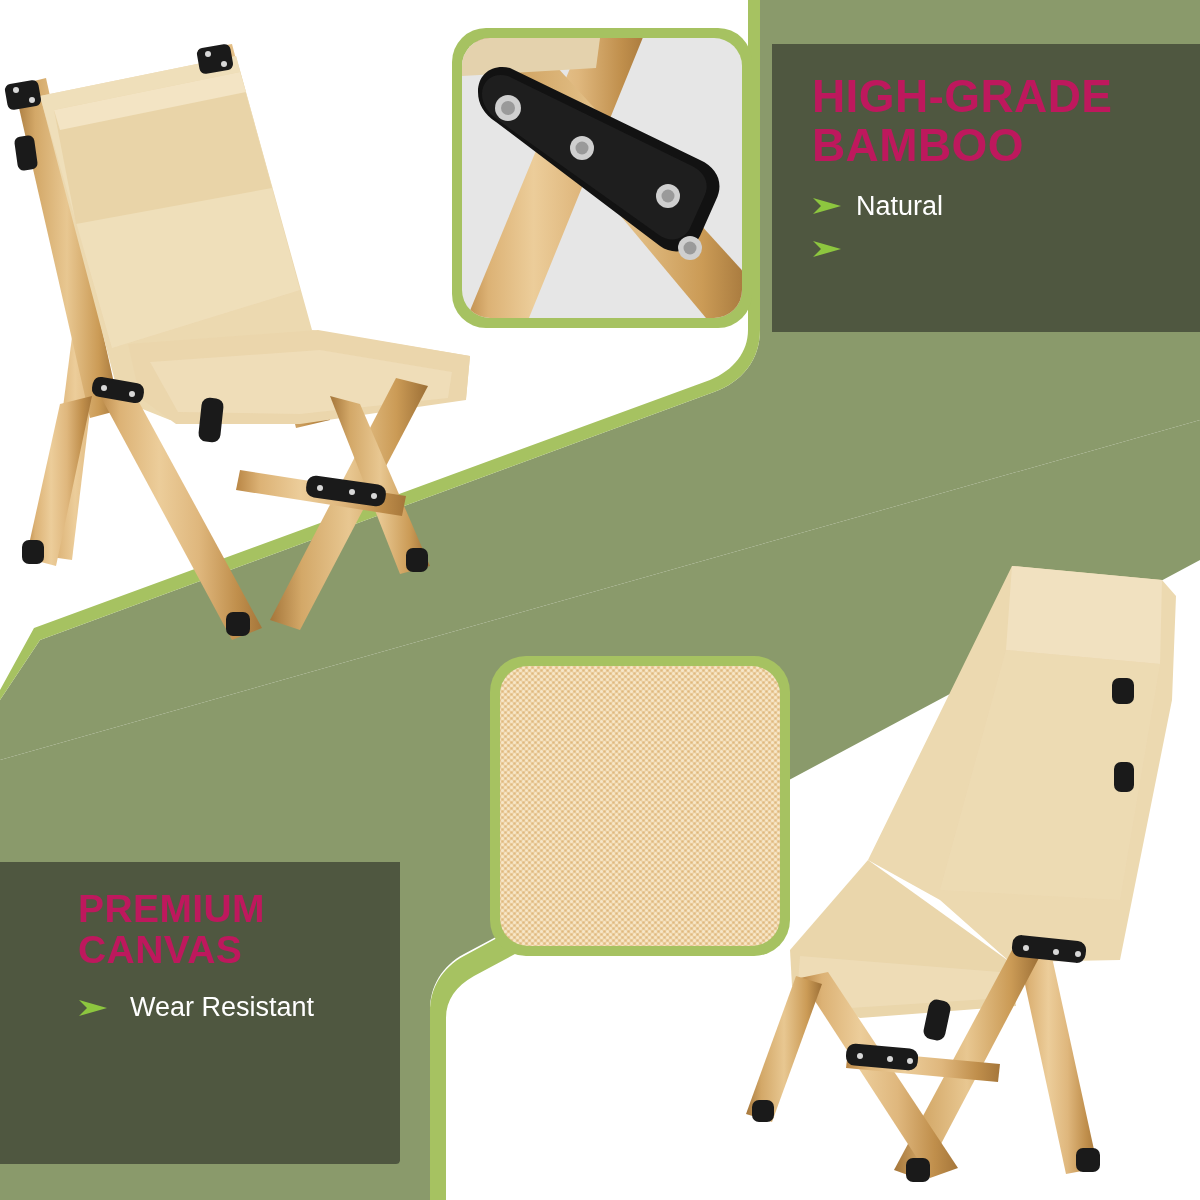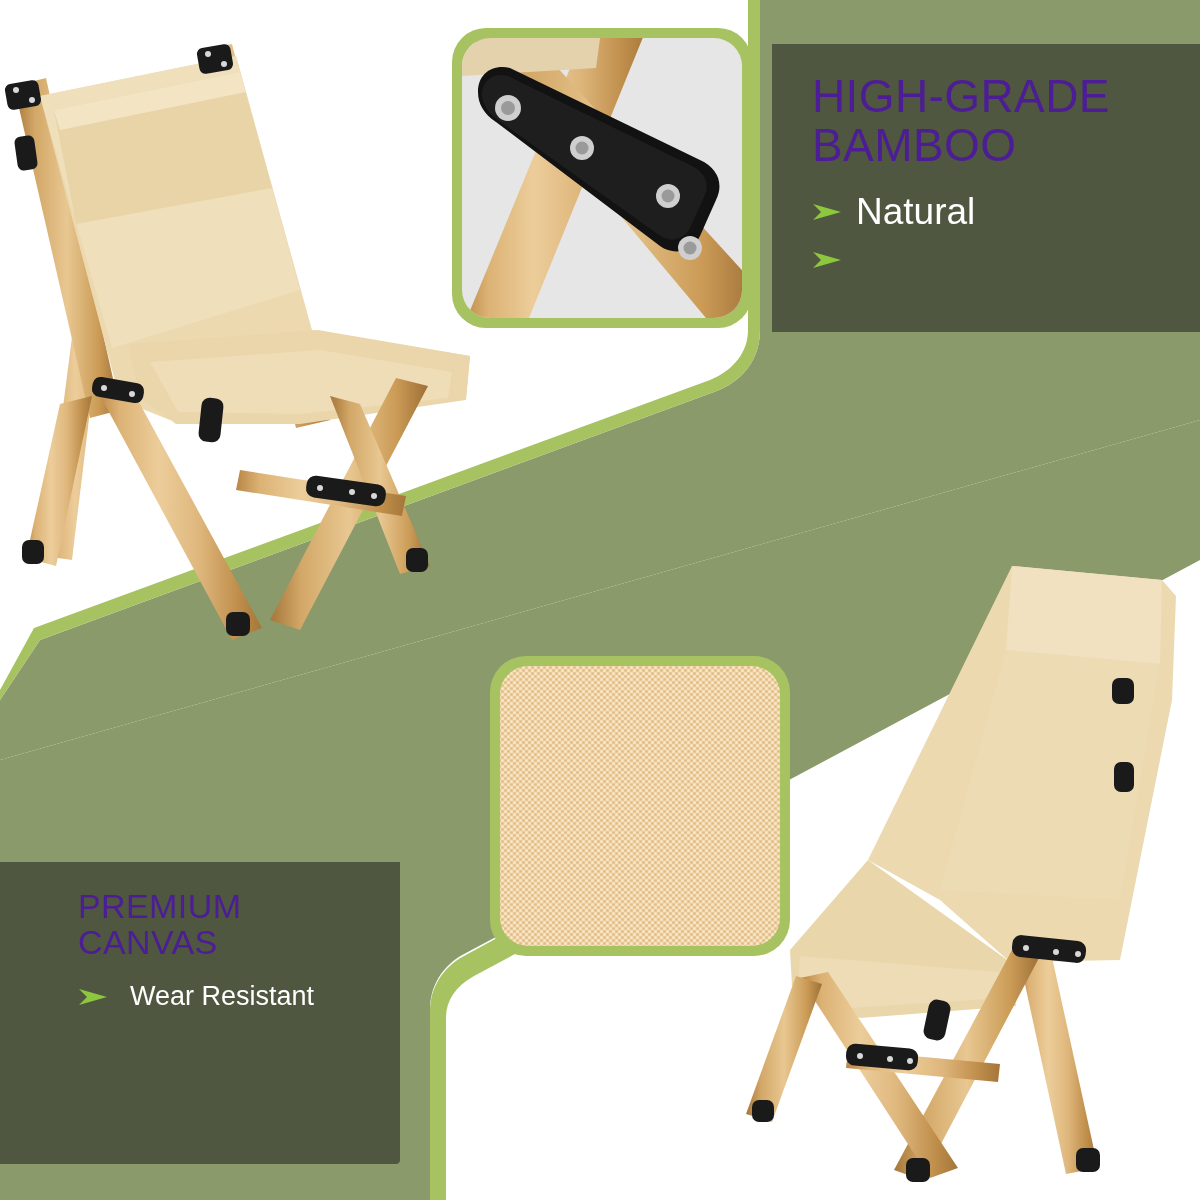--- a/index.html
+++ b/index.html
@@ -11,31 +11,31 @@
   }
   .stage { position:absolute; inset:0; }
   svg.layer { position:absolute; left:0; top:0; width:1200px; height:1200px; }
 
   
   .text-panel { position:absolute; color:#ffffff; }
   .panel-tr { left:812px; top:72px; width:370px; }
   .panel-bl { left:78px; top:888px; width:370px; }
 
   .headline {
-    font-weight:normal; font-size:46px; line-height:1.06;
-    letter-spacing:0.4px; color:#4c1d95; white-space:pre-line;
+    font-weight:bold; font-size:46px; line-height:1.06;
+    letter-spacing:0.4px; color:#be185d; white-space:pre-line;
   }
   .bullets { margin-top:22px; }
   .bullet {
     display:flex; align-items:center; gap:14px;
-    margin-bottom:17px; font-size:37px; color:#ffffff; line-height:1.1;
+    margin-bottom:17px; font-size:27px; color:#ffffff; line-height:1.1;
   }
   .bullet .arrow { flex:0 0 auto; width:30px; height:22px; display:block; }
   .bullet .btxt { white-space:nowrap; }
-  .panel-bl .headline { font-size:34px; }
+  .panel-bl .headline { font-size:39px; }
   .panel-bl .bullet { font-size:27px;gap:22px; }
 </style>
 </head>
 <body>
 
 <div class="stage">
 
   <svg class="layer" viewBox="0 0 1200 1200">
     <defs>
       <clipPath id="clipAll">

